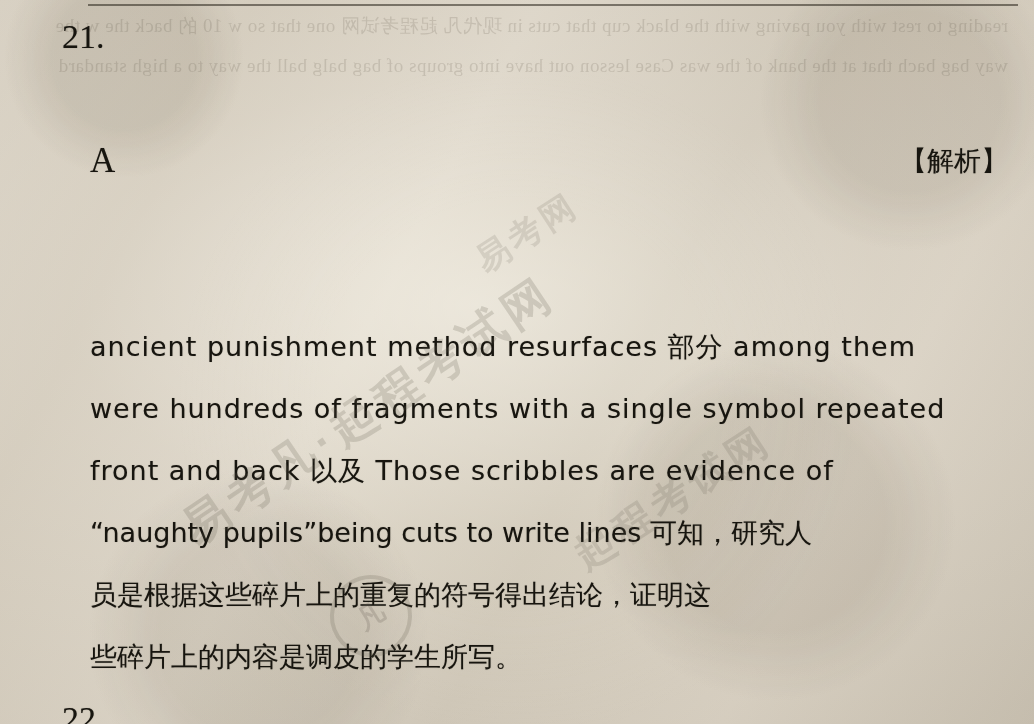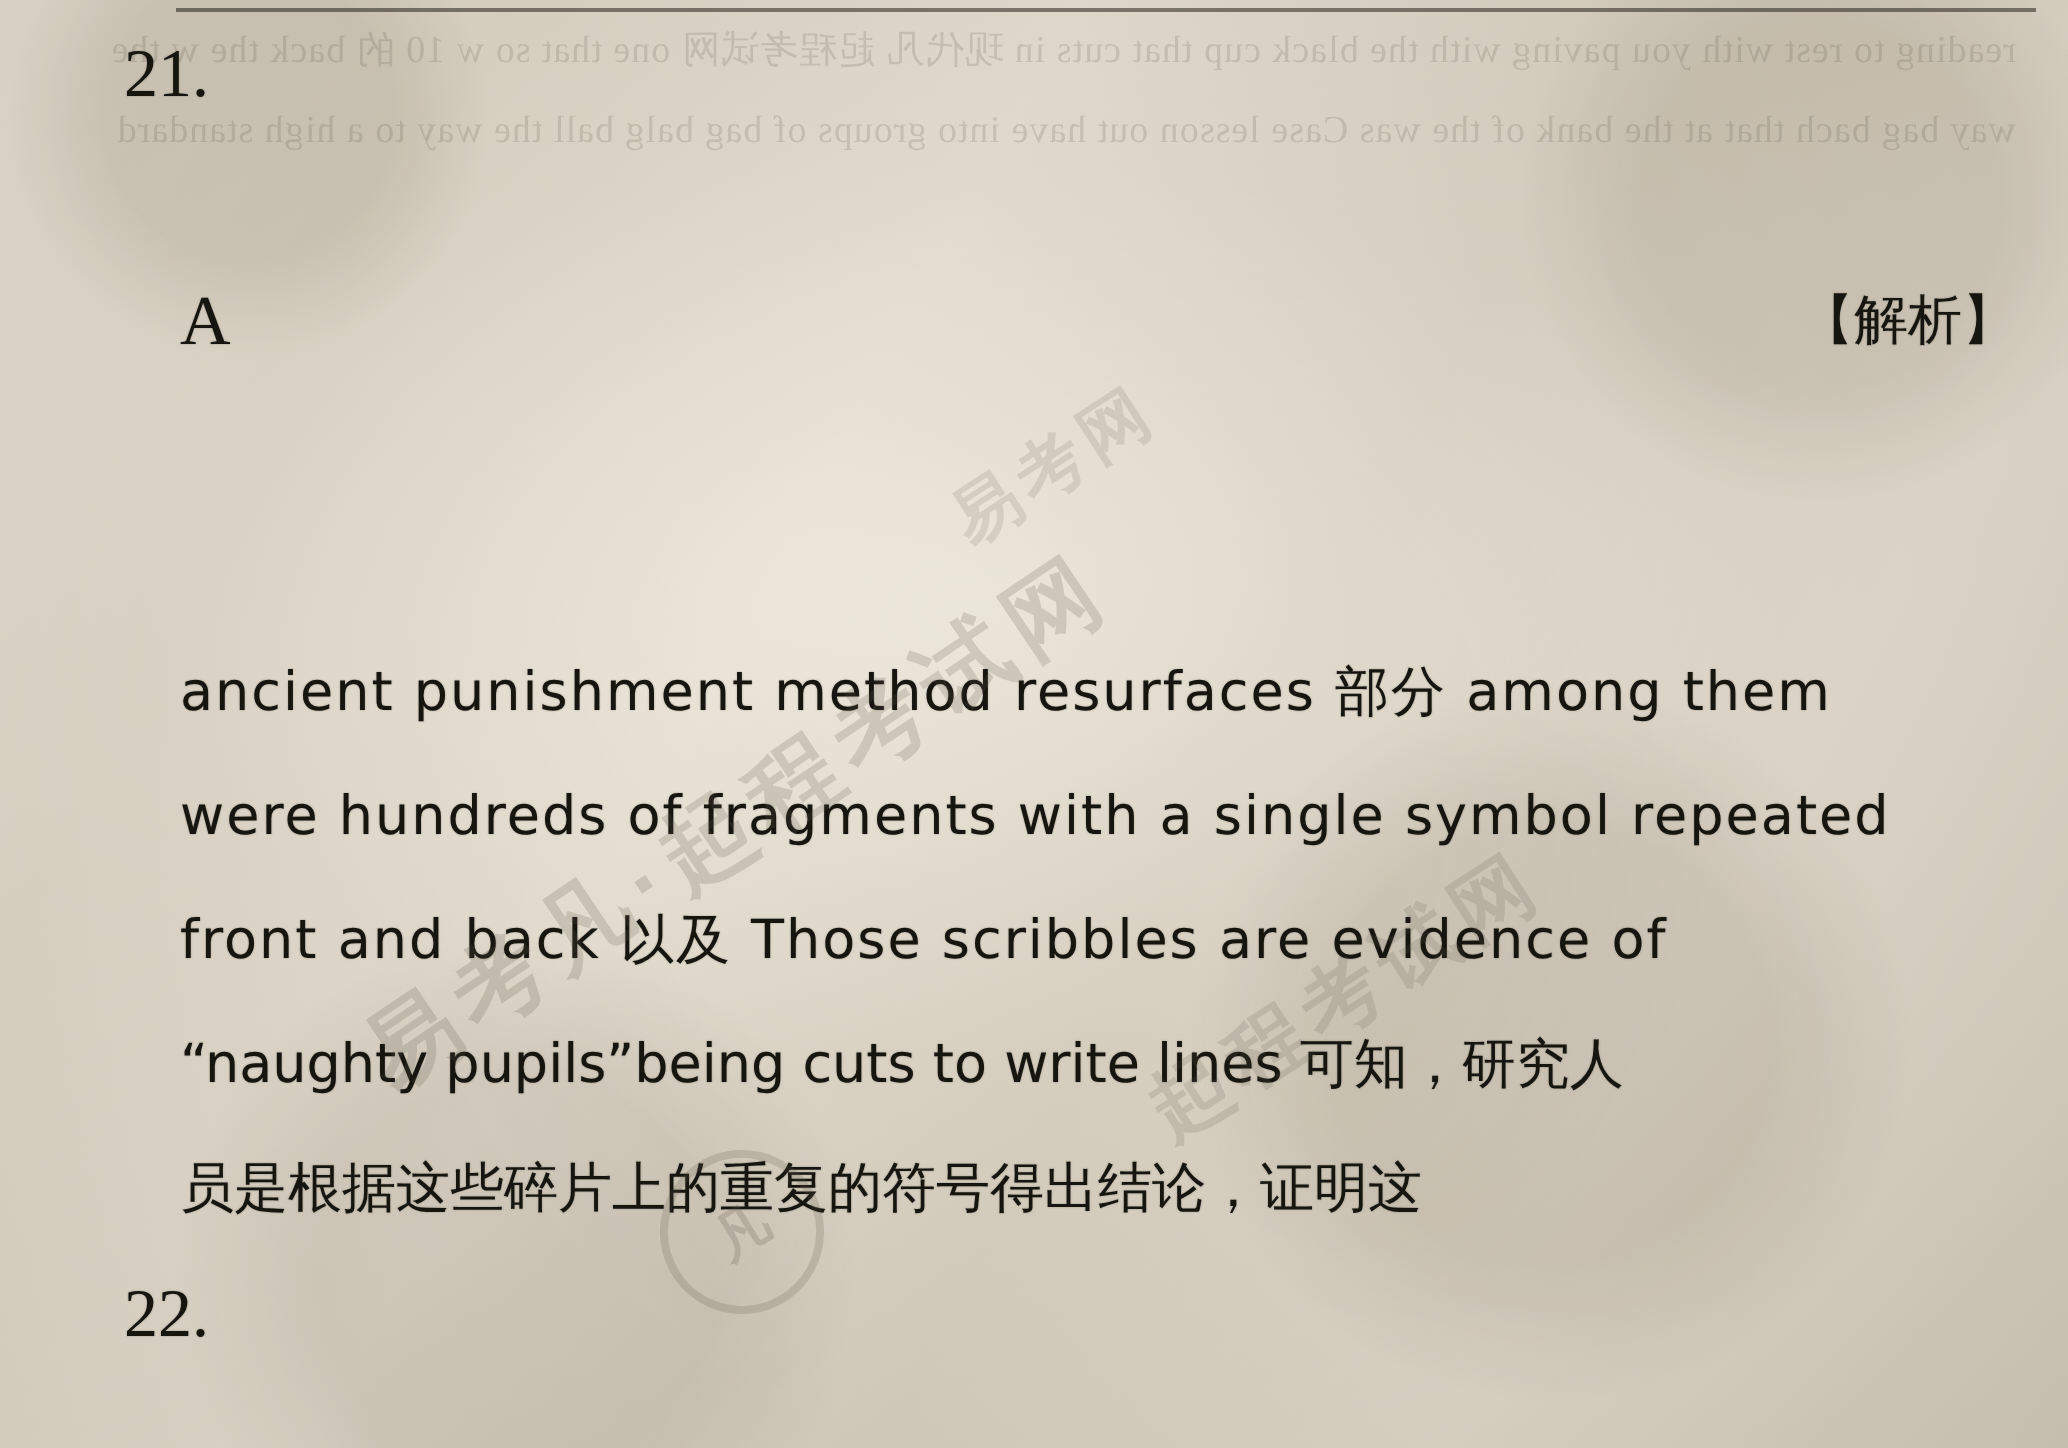--- a/index.html
+++ b/index.html
@@ -201,20 +201,24 @@
       <div class="line">
         <span class="indent"></span>
         <span class="body cn">“naughty pupils”being cuts to write lines 可知，研究人</span>
       </div>
 
       <div class="line">
         <span class="indent"></span>
         <span class="body cn">员是根据这些碎片上的重复的符号得出结论，证明这</span>
       </div>
 
+      <div class="line">
+        <span class="indent"></span>
+        <span class="body cn">些碎片上的内容是调皮的学生所写。</span>
+      </div>
     </div>
 
     <div class="item">
       <div class="line">
         <span class="num en">22.</span>
         <span class="body">
           
         </span>
       </div>
 

